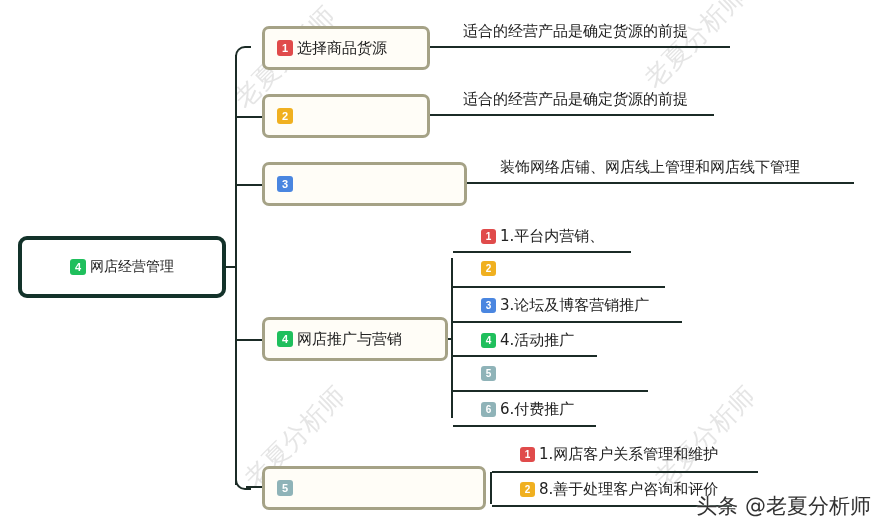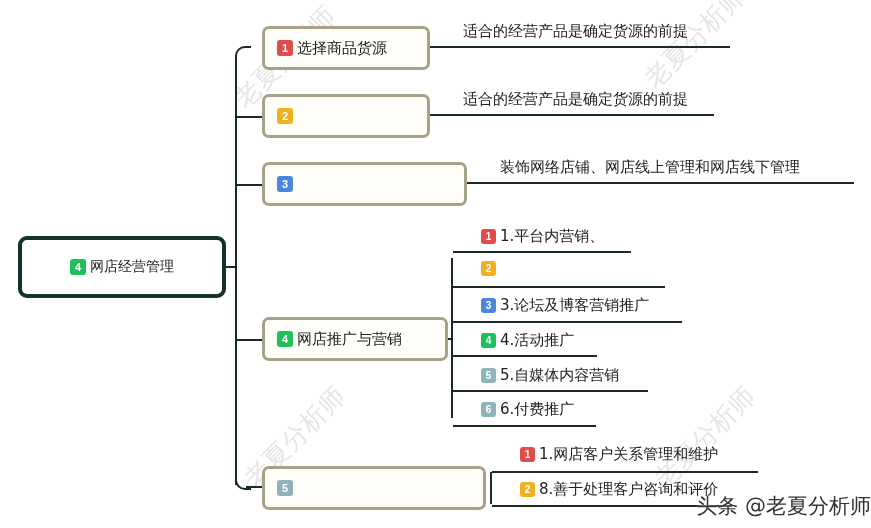--- a/index.html
+++ b/index.html
@@ -87,21 +87,20 @@
 <div class="line" style="left:453px;top:321px;width:229px;height:2px;"></div>
 
 <div class="leaf" style="left:481px;top:331px;">
   <span class="badge" style="background:#1fbf5c;">4</span>
   <span>4.活动推广</span>
 </div>
 <div class="line" style="left:453px;top:355px;width:144px;height:2px;"></div>
 
 <div class="leaf" style="left:481px;top:366px;">
   <span class="badge" style="background:#8fb3b8;">5</span>
-  <span>5.自媒体内容营销</span>
 </div>
 <div class="line" style="left:453px;top:390px;width:195px;height:2px;"></div>
 
 <div class="leaf" style="left:481px;top:400px;">
   <span class="badge" style="background:#8fb3b8;">6</span>
   <span>6.付费推广</span>
 </div>
 <div class="line" style="left:453px;top:425px;width:143px;height:2px;"></div>
 
 <div class="line" style="left:246px;top:486px;width:18px;height:2px;"></div>

